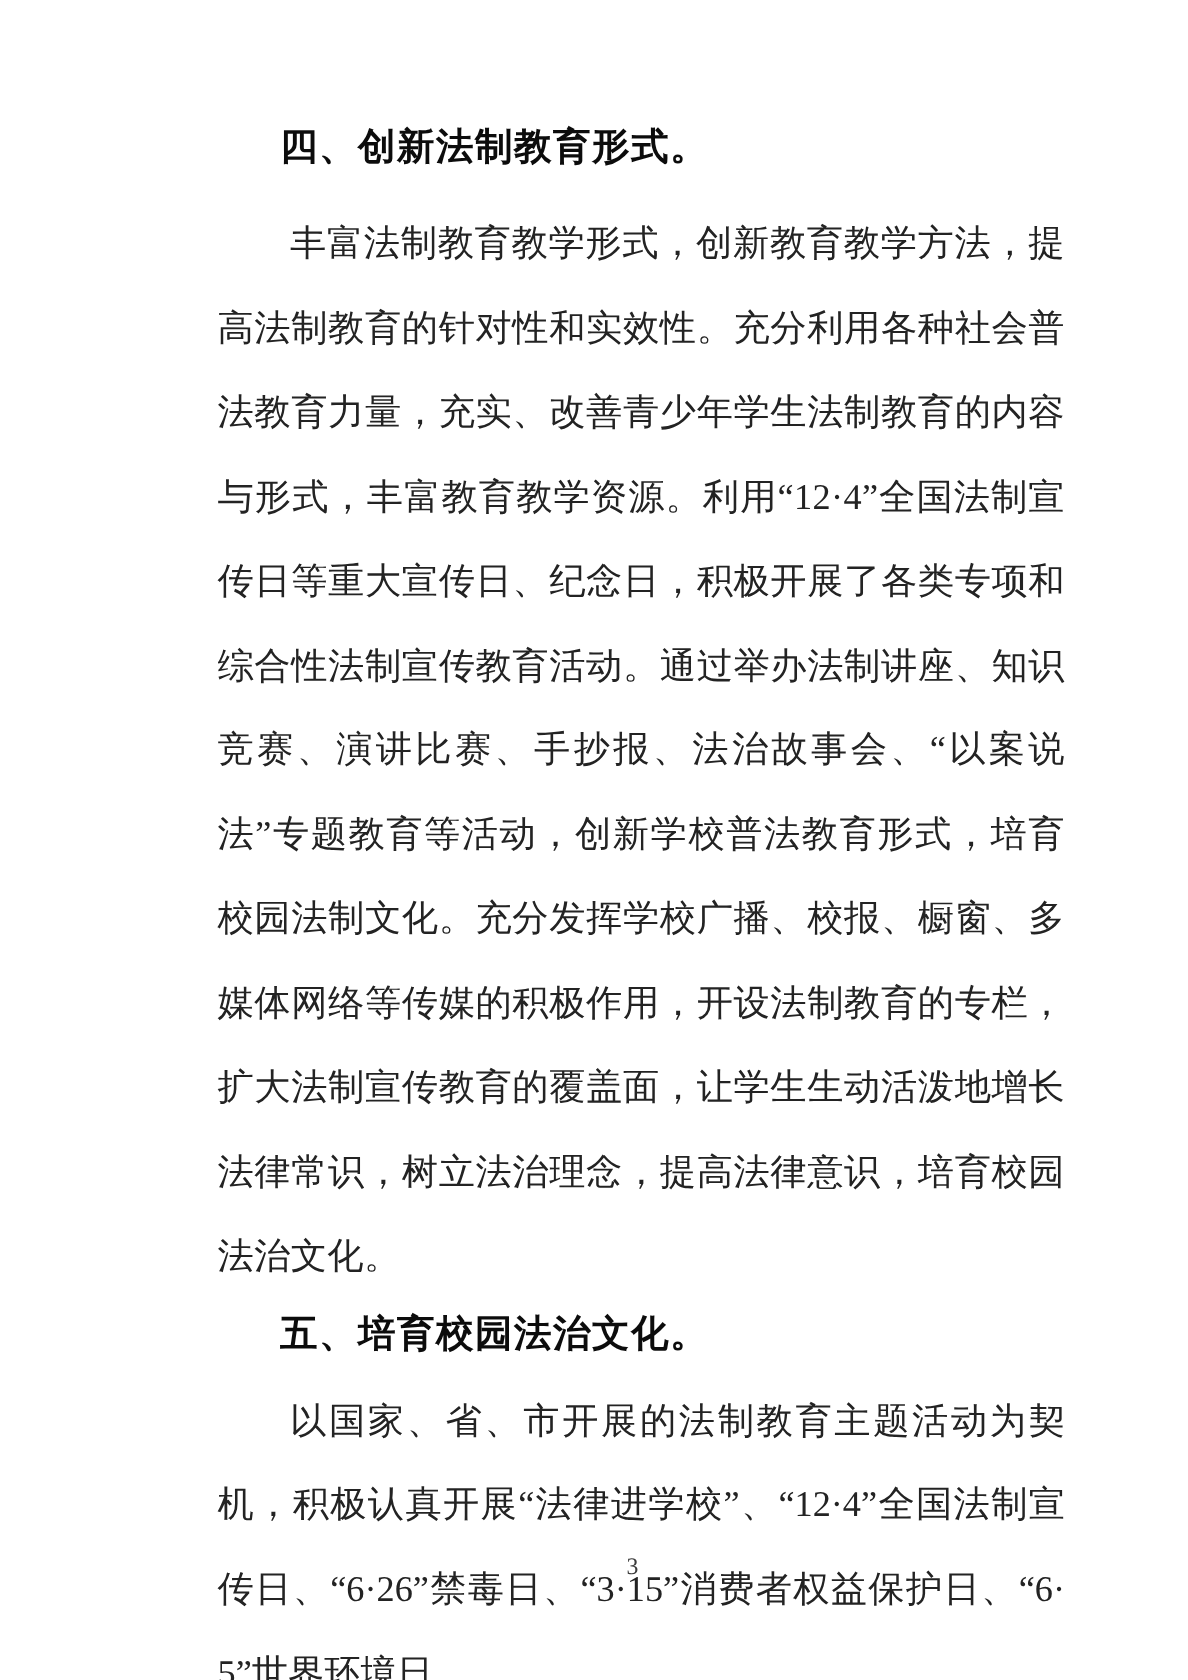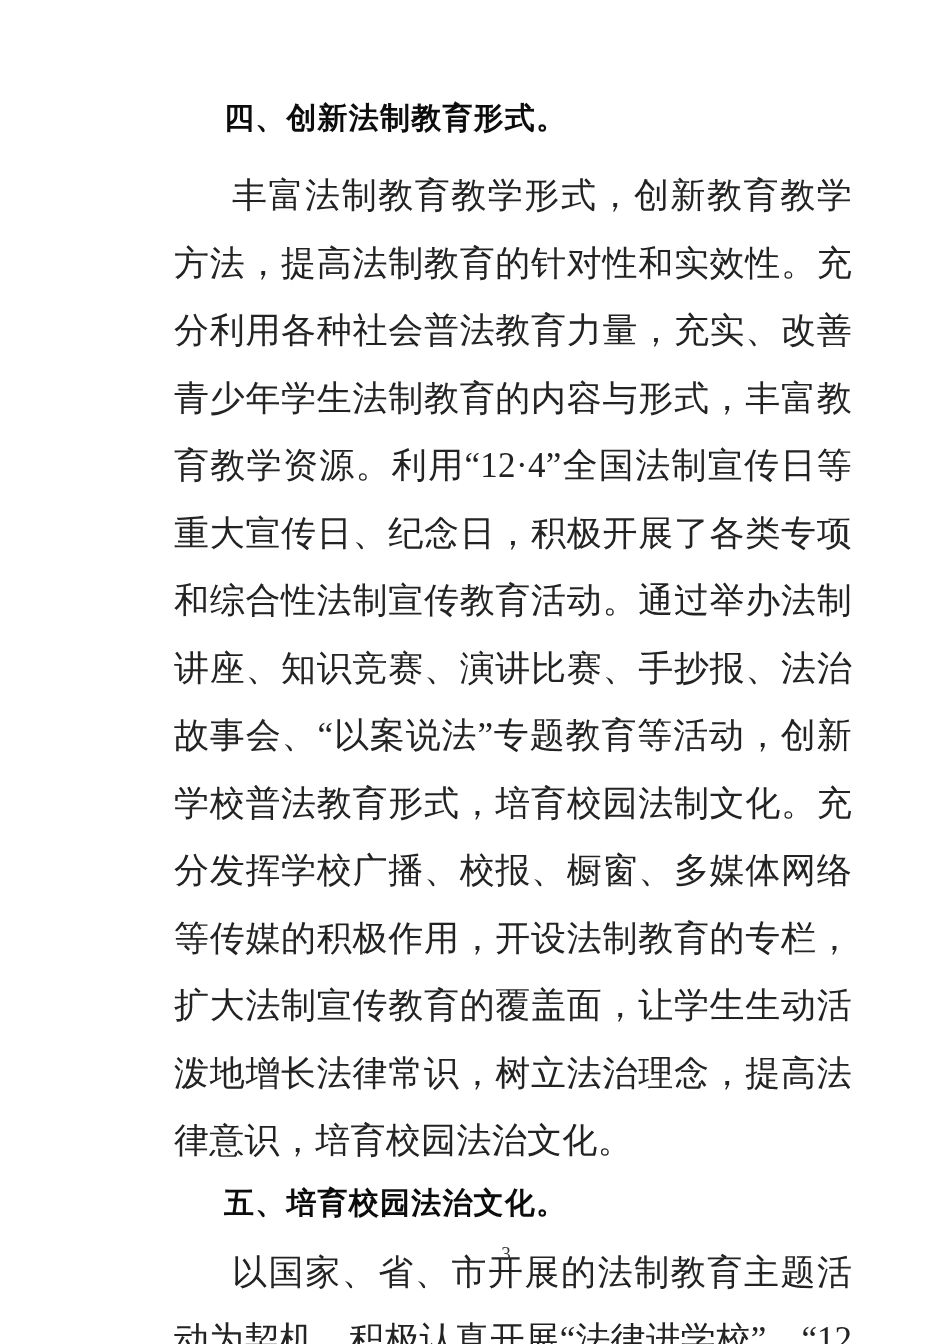--- a/index.html
+++ b/index.html
@@ -46,21 +46,21 @@
     white-space: nowrap;
     -webkit-font-smoothing: none;
   }
   .heading-1 { margin-bottom: 22px; }
   .heading-2 { margin-top: 6px; margin-bottom: 14px; }
 
   
   .para {
     font-family: "Liberation Serif", "DejaVu Serif", serif;
     font-weight: 400;
-    font-size: 35px;
+    font-size: 29px;
     line-height: 67.5px;
     text-align: justify;
     text-align-last: left;
     text-justify: inter-character;
     text-indent: 58px;
     color: #232323;
     margin: 0;
     word-break: break-all;
     letter-spacing: 0.3px;
   }

